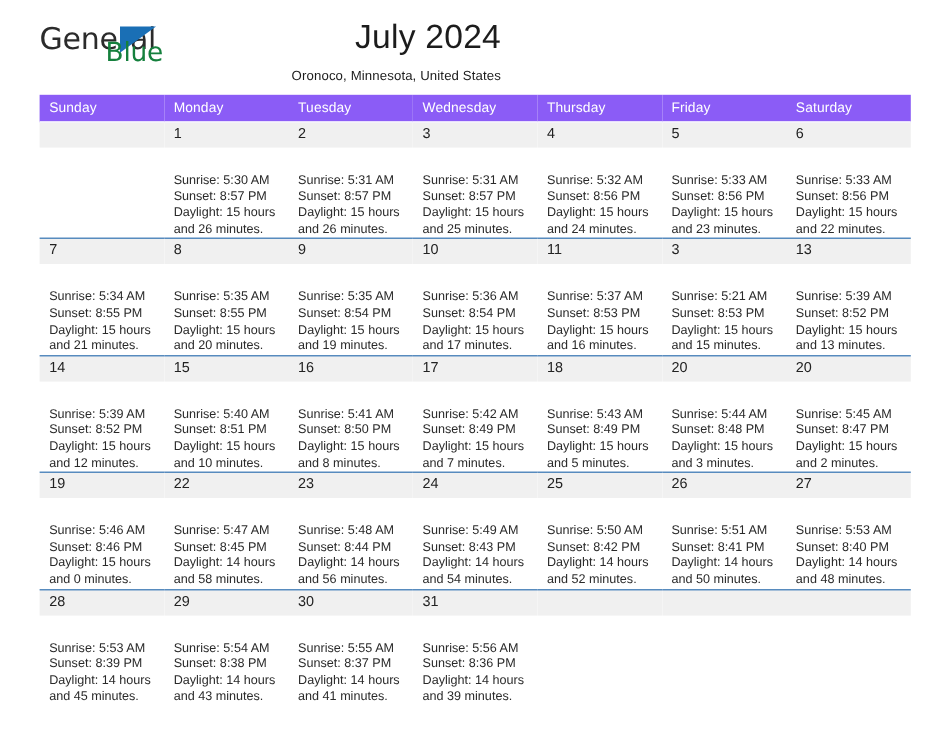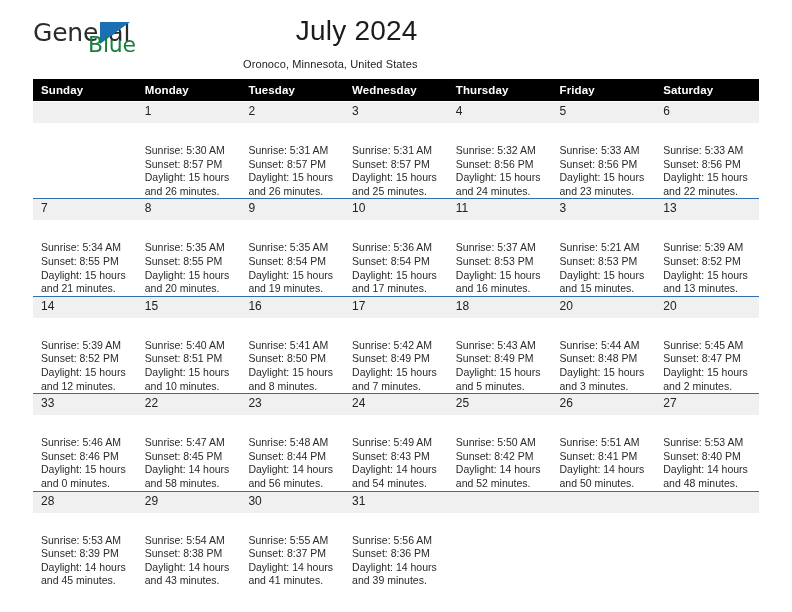--- a/index.html
+++ b/index.html
@@ -83,23 +83,23 @@
   }
 
   
   .calendar {
     width: 726px;
     border-collapse: collapse;
     table-layout: fixed;
     margin-top: 7px;
   }
   .calendar th {
-    background: #000000;
+    background: #8b5cf6;
     color: #ffffff;
-    font-weight: bold;
+    font-weight: normal;
     font-size: 11.5px;
     text-align: left;
     padding: 5px 0 5px 8px;
     height: 11px;
     border: none;
     letter-spacing: 0.1px;
     margin-top: 48px;
   }
   .calendar td {
     vertical-align: top;
@@ -351,21 +351,21 @@
             <div class="dayinfo">
               <div>Sunrise: 5:45 AM</div>
               <div>Sunset: 8:47 PM</div>
               <div>Daylight: 15 hours</div>
               <div>and 2 minutes.</div>
             </div>
           </td>
         </tr>
         <tr class="wk-sep">
           <td>
-            <div class="daynum">33</div>
+            <div class="daynum">19</div>
             <div class="dayinfo">
               <div>Sunrise: 5:46 AM</div>
               <div>Sunset: 8:46 PM</div>
               <div>Daylight: 15 hours</div>
               <div>and 0 minutes.</div>
             </div>
           </td>
           <td>
             <div class="daynum">22</div>
             <div class="dayinfo">

